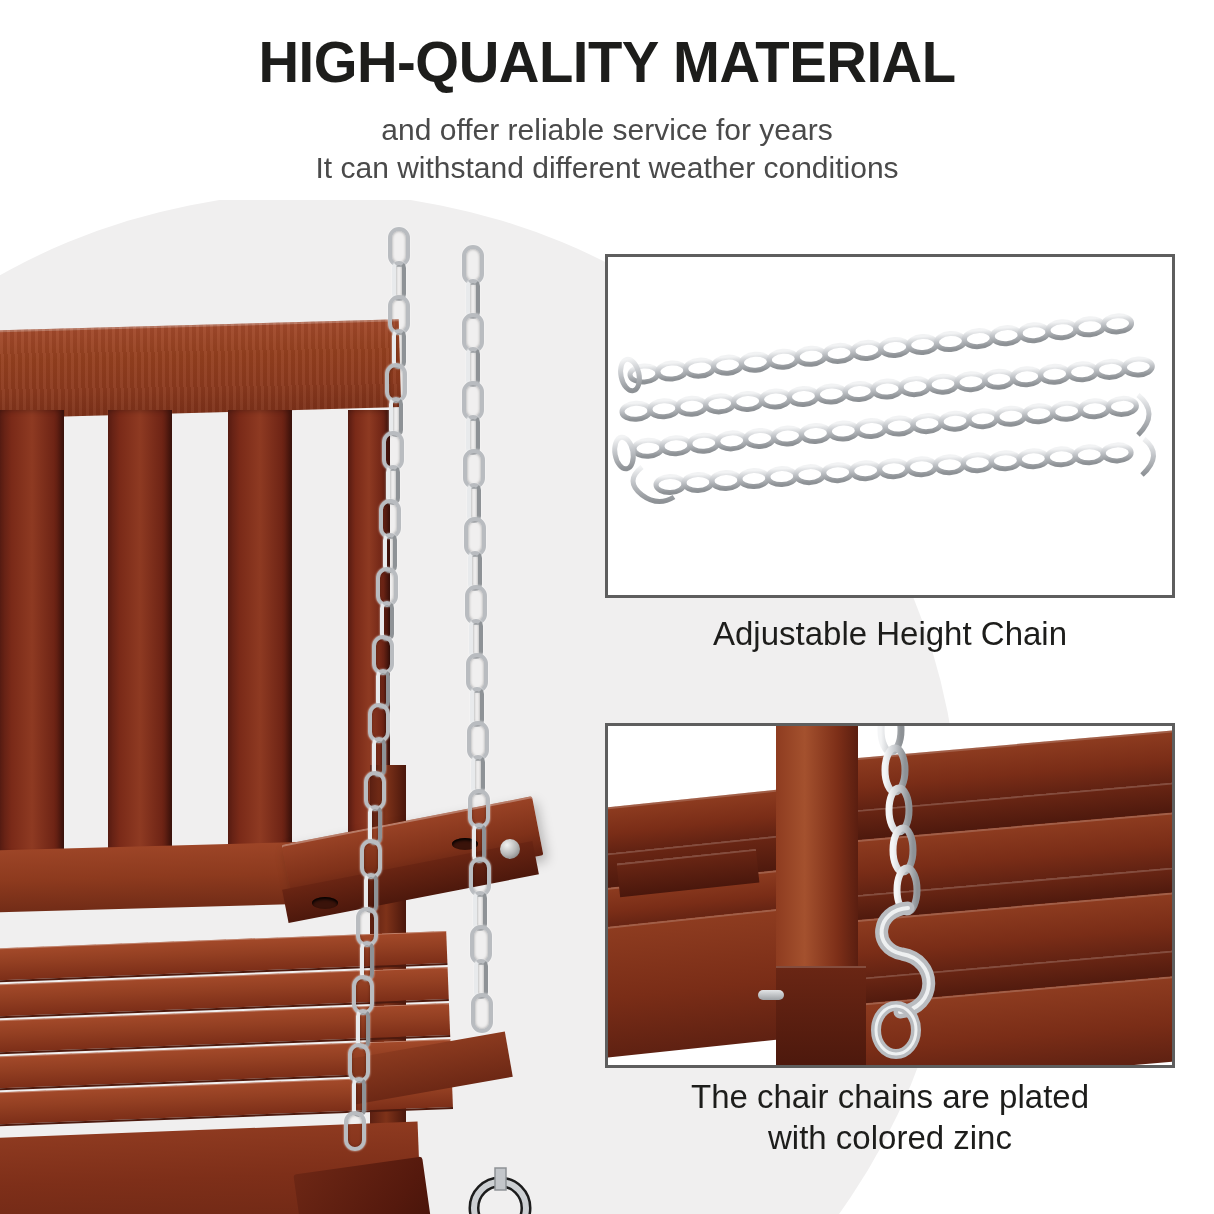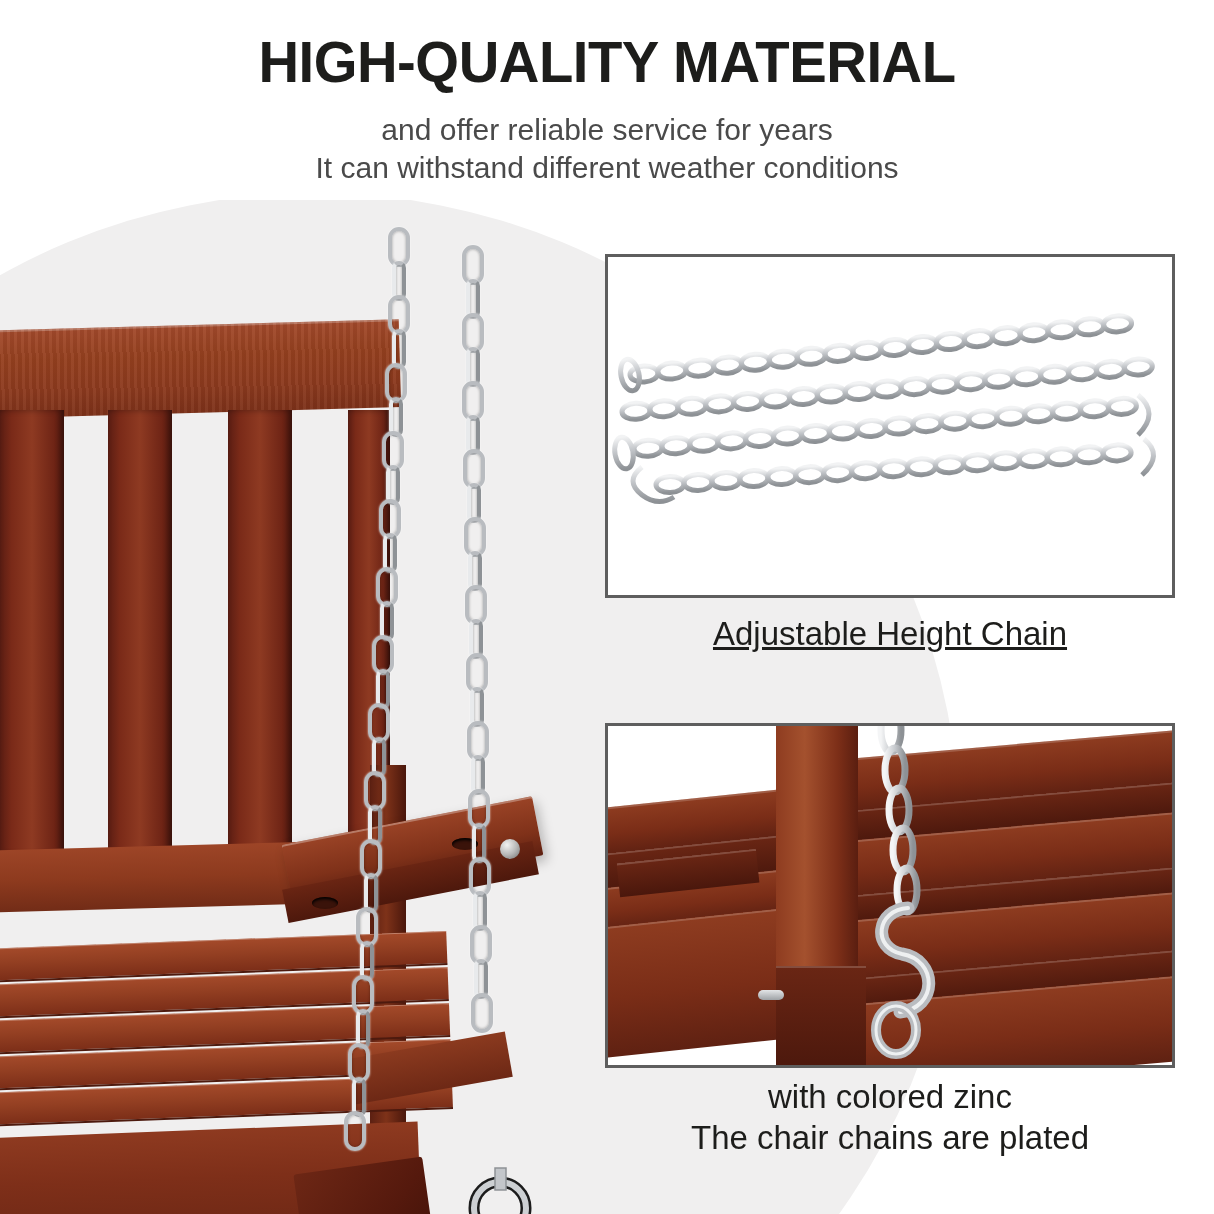--- a/index.html
+++ b/index.html
@@ -152,21 +152,21 @@
     overflow:hidden;
   }
   #panel-chain{ left:605px; top:254px; width:570px; height:344px; }
   #panel-hook { left:605px; top:723px; width:570px; height:345px; }
 
   .caption{
     position:absolute; z-index:5; text-align:center;
     font-size:33px; color:#1d1d1b; line-height:1.25;
     width:570px; left:605px;
   }
-  #caption-chain{ top:613px;text-decoration:underline; }
+  #caption-chain{ top:613px; }
   #caption-hook { top:1076px; }
 
   
   .coil{ position:absolute; }
 
   
   .w-plank{
     position:absolute;
     background:linear-gradient(180deg,#8e3c20 0%,#7a2d17 55%,#5f2112 100%);
     box-shadow:inset 0 2px 0 rgba(255,255,255,.18);
@@ -435,15 +435,15 @@
       </g>
 
       <path d="M62 186 C 30 188, 26 226, 56 232 C 92 238, 92 286, 54 290" fill="none" stroke="#b9bcc0" stroke-width="13" stroke-linecap="round"></path>
       <path d="M62 186 C 30 188, 26 226, 56 232 C 92 238, 92 286, 54 290" fill="none" stroke="#eef0f1" stroke-width="4" stroke-linecap="round"></path>
       <ellipse cx="50" cy="308" rx="20" ry="24" fill="none" stroke="#b9bcc0" stroke-width="10"></ellipse>
       <ellipse cx="50" cy="308" rx="20" ry="24" fill="none" stroke="#eef0f1" stroke-width="3"></ellipse>
     </svg>
   </div>
 </div>
 <div class="caption" id="caption-hook">
+  <div>The chair chains are plated</div>
   <div>with colored zinc</div>
-  <div>The chair chains are plated</div>
 </div>
 
 </body></html>

